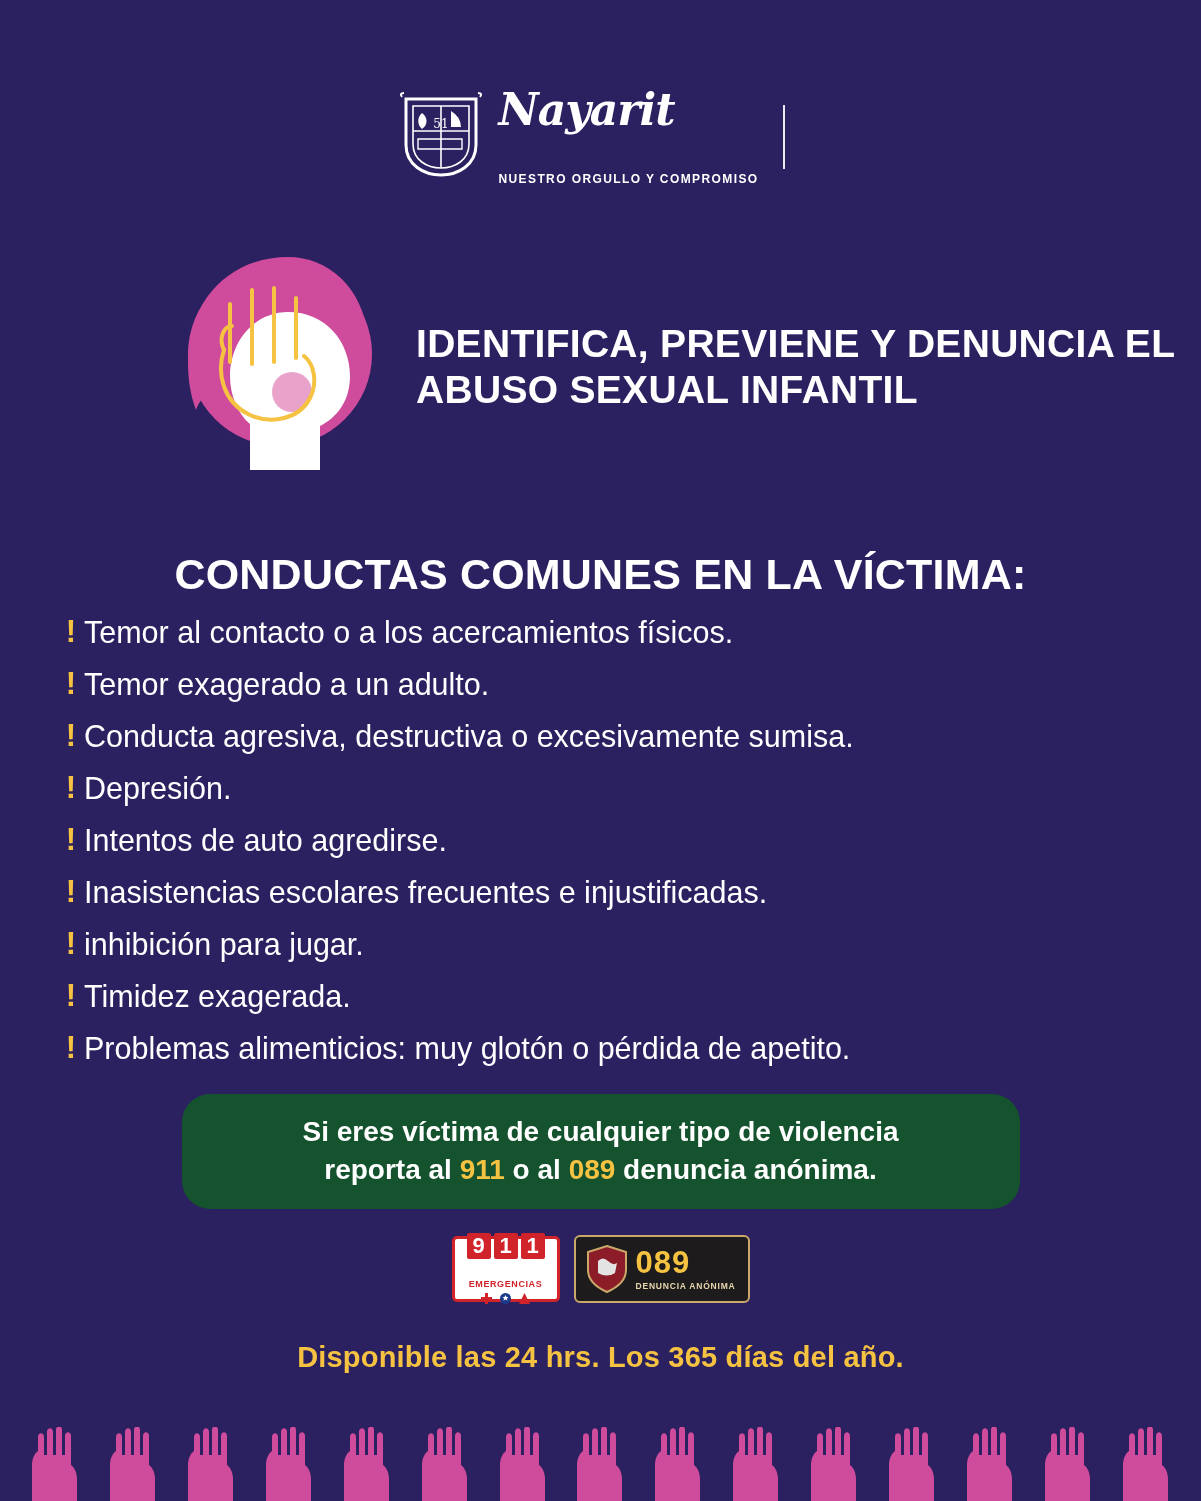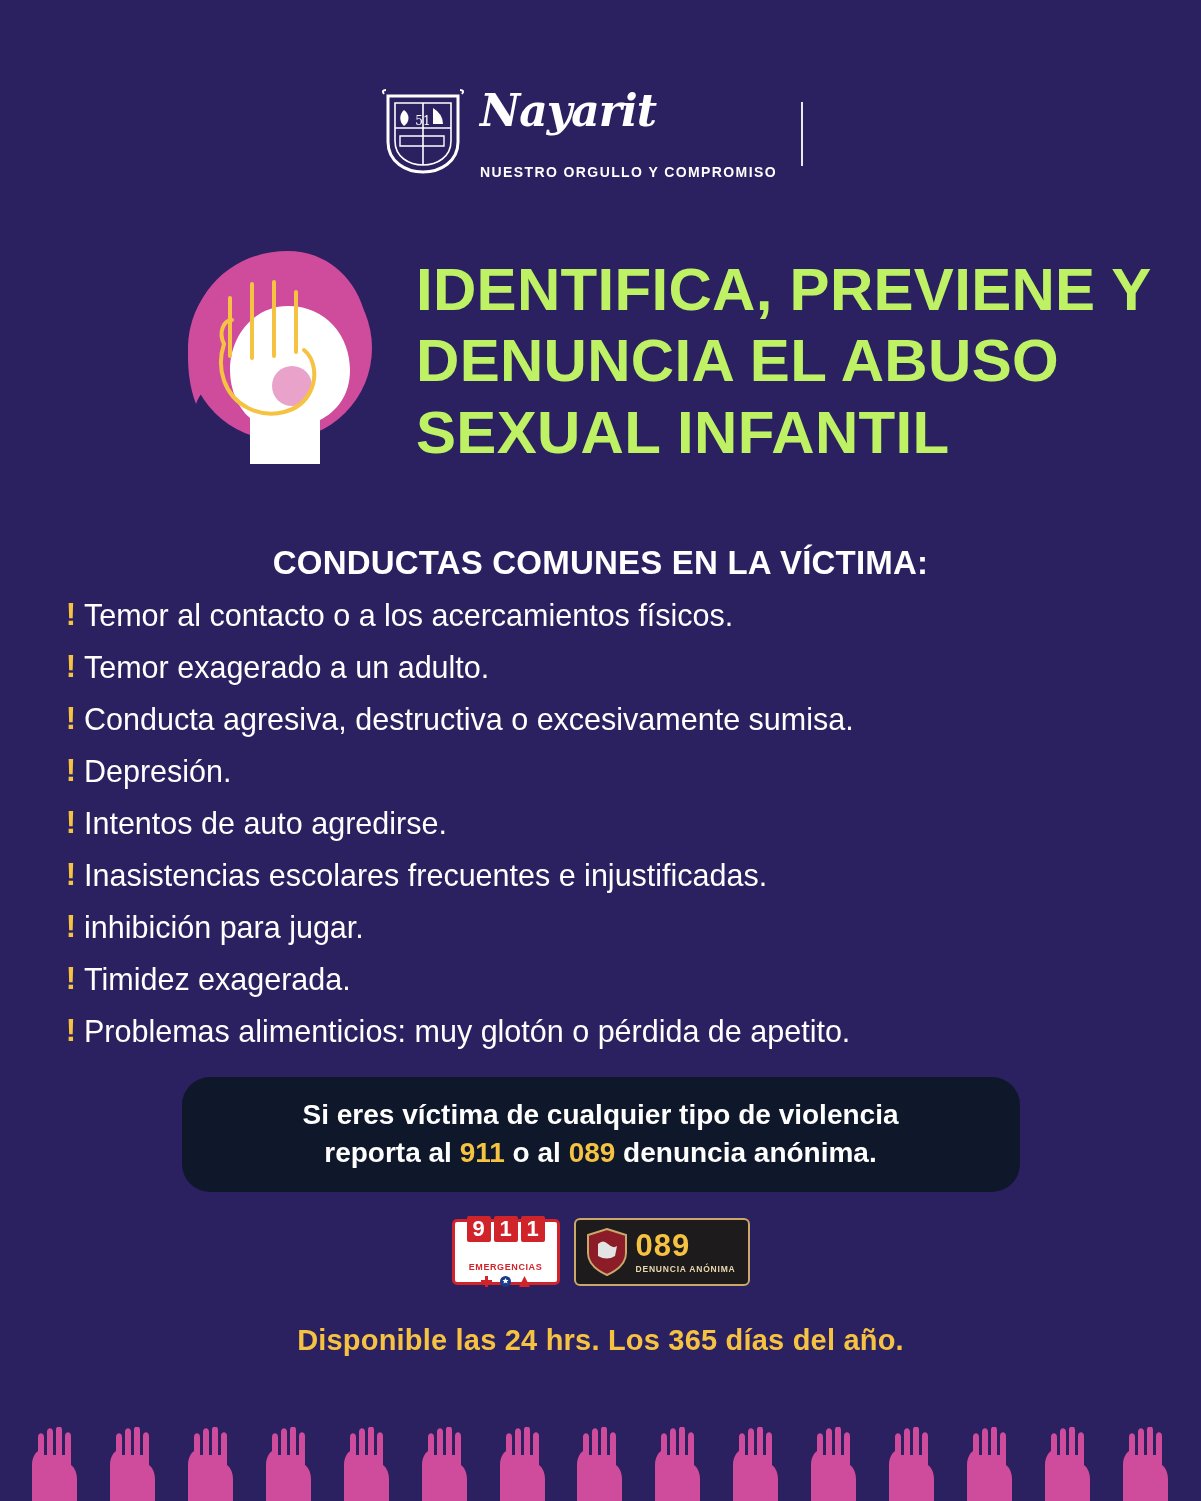--- a/index.html
+++ b/index.html
@@ -44,24 +44,24 @@
     color: #ffffff;
     font-family: "DejaVu Serif", serif;
     font-style: italic;
     font-weight: bold;
     font-size: 44px;
     line-height: 1;
     letter-spacing: -1px;
   }
   .brand-tag {
     color: #ffffff;
-    font-size: 14px;
+    font-size: 12px;
     font-weight: bold;
     letter-spacing: 1.4px;
-    margin-top: 7px;
+    margin-top: 16px;
   }
   .divider-v {
     width: 2px;
     height: 64px;
     background: #ffffff;
     margin: 0 18px 0 10px;
     opacity: .9;
   }
   .secretaria {
     color: #ffffff;
@@ -78,34 +78,34 @@
     margin-top: 56px;
     padding-left: 168px;
   }
   .hero-art {
     width: 230px;
     height: 250px;
     position: relative;
     flex: 0 0 auto;
   }
   .hero-title {
-    color: #bef264;
-    font-size: 60px;
+    color: #ffffff;
+    font-size: 39px;
     font-weight: bold;
     line-height: 1.19;
     letter-spacing: .3px;
     margin-left: 18px;
     text-transform: uppercase;
   }
 
   
   .section-title {
     text-align: center;
     color: #ffffff;
-    font-size: 33px;
+    font-size: 43px;
     font-weight: bold;
     letter-spacing: .2px;
     margin-top: 58px;
   }
   ul.behaviors {
     list-style: none;
     margin: 14px 0 0 0;
     padding: 0 52px 0 58px;
   }
   ul.behaviors li {
@@ -124,21 +124,21 @@
     flex: 0 0 auto;
     width: 26px;
     text-align: center;
   }
   .li-text { flex: 1 1 auto; }
 
   
   .callout {
     margin: 26px auto 0;
     width: 838px;
-    background: #0f172a;
+    background: #14532d;
     border-radius: 28px;
     padding: 19px 20px 21px;
     text-align: center;
     color: #ffffff;
     font-size: 28px;
     font-weight: bold;
     line-height: 1.33;
   }
   .callout .num { color: #f5c242; }
 

